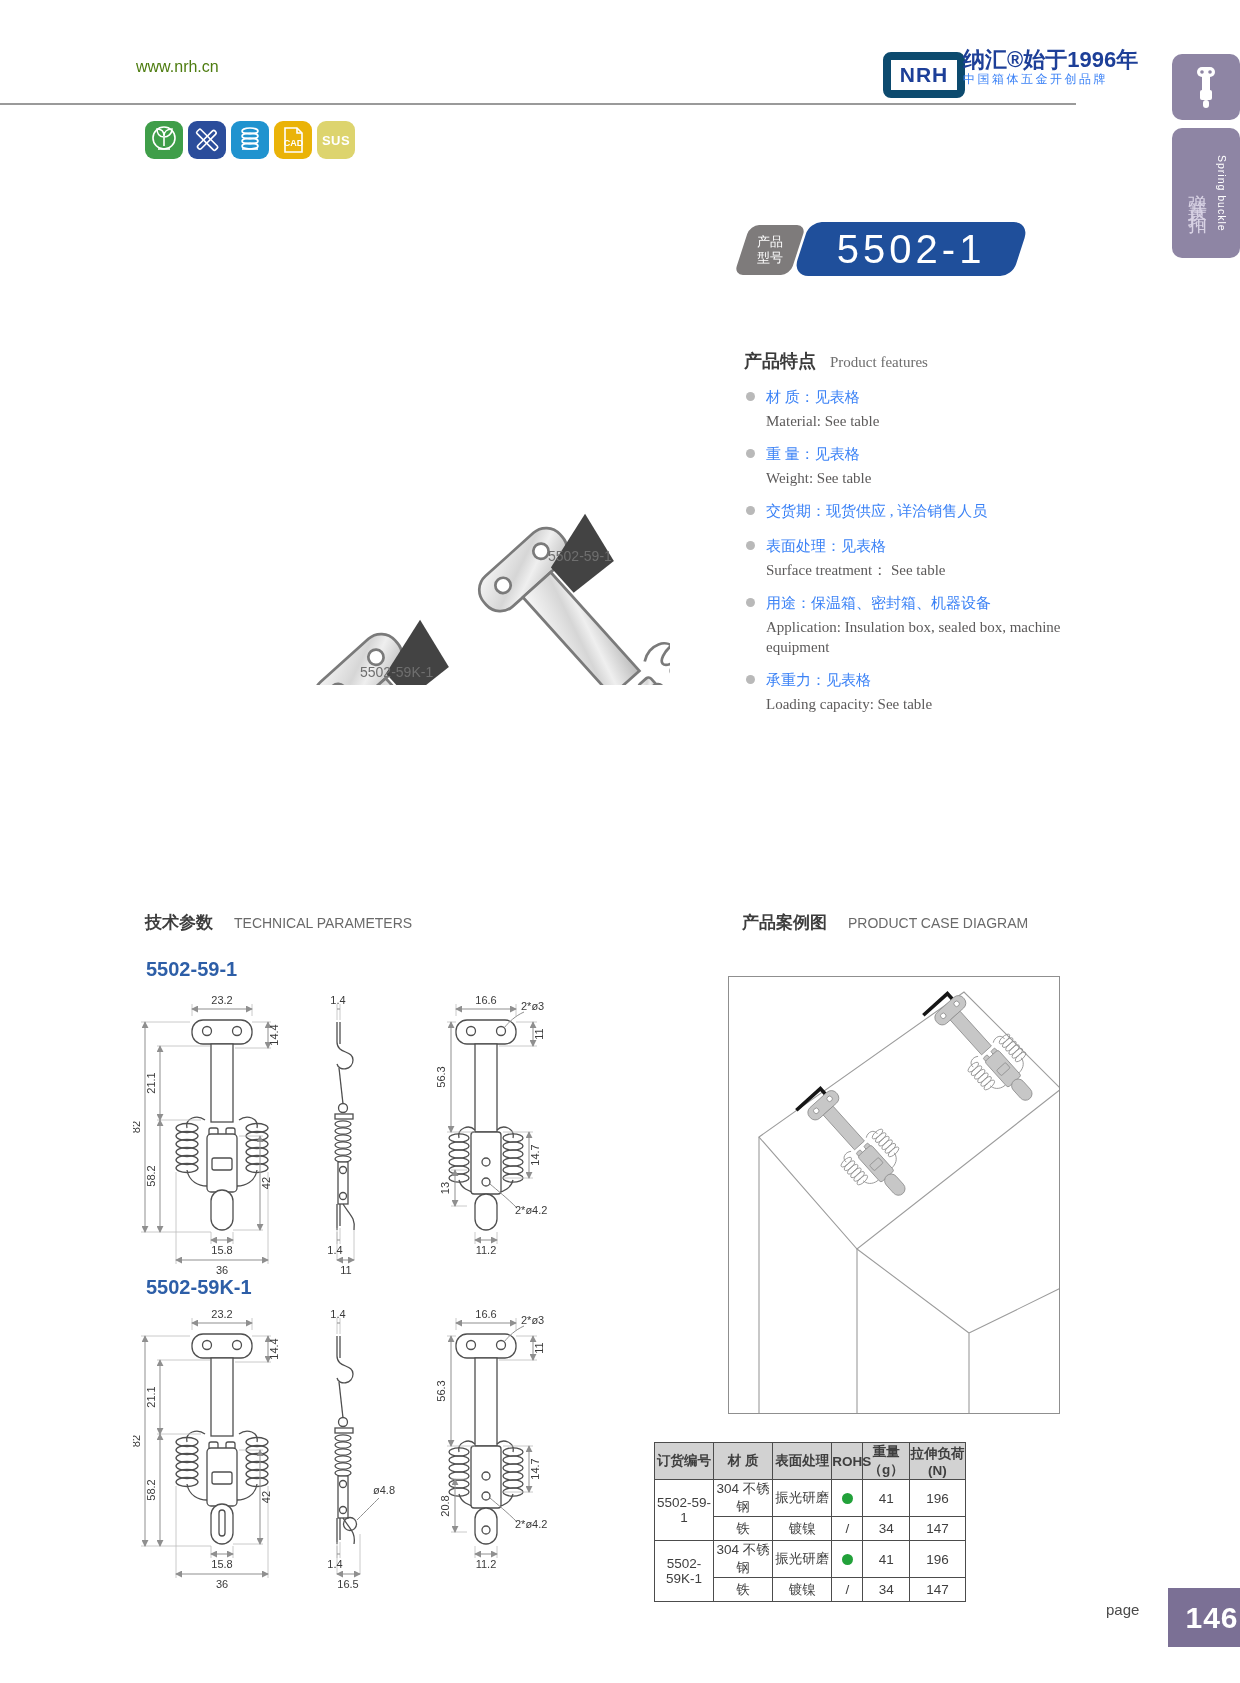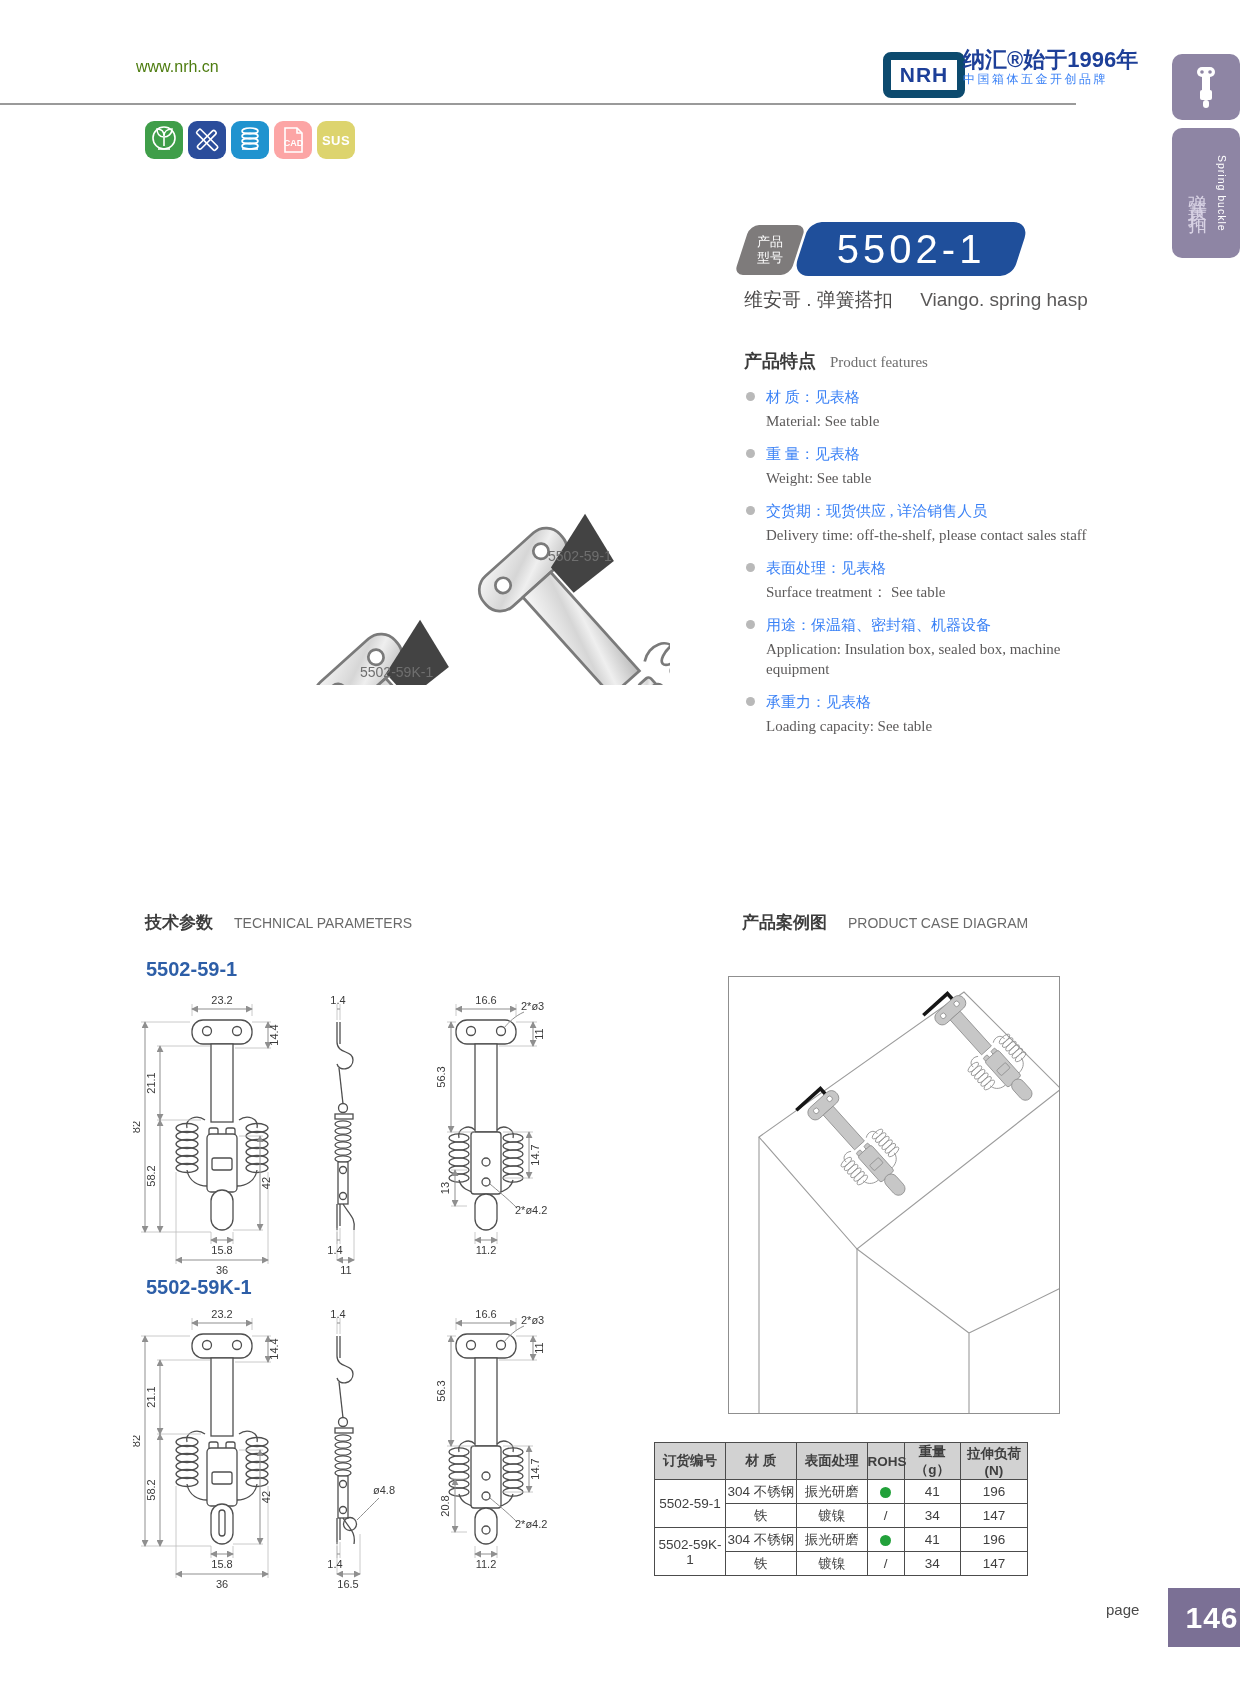--- a/index.html
+++ b/index.html
@@ -14,21 +14,21 @@
             display:flex;align-items:center;justify-content:center;}
   .logo-box span{font-size:21px;font-weight:bold;color:#1d3f98;letter-spacing:1px;}
   .brand{left:963px;top:48px;line-height:1.1;}
   .brand .l1{font-size:22px;font-weight:bold;color:#1d3f98;}
   .brand .l2{font-size:12px;font-weight:normal;color:#3b82f6;letter-spacing:2.5px;margin-top:1px;}
 
   
   .icon-row{left:145px;top:121px;display:flex;gap:5px;}
   .cicon{width:38px;height:38px;border-radius:9px;display:flex;align-items:center;justify-content:center;}
   .c-green{background:#3f9e49;} .c-navy{background:#2b4d9b;} .c-cyan{background:#2093cf;}
-  .c-red{background:#fca5a5;} .c-yellow{background:#ddd46e;}
+  .c-red{background:#eab308;} .c-yellow{background:#ddd46e;}
   .cicon svg{display:block;}
   .sus-txt{font-size:13px;font-weight:bold;color:#fff;letter-spacing:0.5px;}
 
   
   .tab{background:#8e85a4;border-radius:10px;}
   .tab1{left:1172px;top:54px;width:68px;height:66px;display:flex;align-items:center;justify-content:center;}
   .tab2{left:1172px;top:128px;width:68px;height:130px;display:flex;align-items:center;justify-content:center;gap:5px;}
   .tab2 .zh{writing-mode:vertical-rl;font-size:19px;color:#d8d2e4;letter-spacing:7px;}
   .tab2 .en{writing-mode:vertical-rl;font-size:10.5px;color:#ffffff;letter-spacing:1px;}
 
@@ -73,21 +73,21 @@
   .case-frame{left:728px;top:976px;width:330px;height:436px;border:1px solid #8f8f8f;}
   .box-line{stroke:#9c9c9c;stroke-width:1.1;fill:none;}
   .case-latch{fill:#c7c7c7;stroke:#8f8f8f;stroke-width:1.4;}
   .bracket{stroke:#161616;stroke-width:6;fill:none;}
 
   
   .photo-latch{fill:url(#metalGrad);stroke:#7a7a7a;stroke-width:1.6;}
   .photo-label{font-size:14px;color:#6f6f6f;}
 
   
-  .spec{left:654px;top:1442px;width:374px;border-collapse:collapse;table-layout:fixed;padding-left:16px;}
+  .spec{left:654px;top:1442px;width:312px;border-collapse:collapse;table-layout:fixed;padding-left:16px;}
   .spec th,.spec td{border:1px solid #4c4c4c;text-align:center;font-size:13.5px;color:#3f3f3f;padding:0;}
   .spec th{background:#d2d2d2;height:28px;font-weight:600;}
   .spec td{height:23px;background:#fff;}
   .rohs-dot{display:inline-block;width:11px;height:11px;border-radius:50%;background:#22a13a;vertical-align:middle;}
 
   
   .page-label{left:1106px;top:1601px;font-size:15px;color:#4a4a4a;}
   .page-box{left:1168px;top:1588px;width:88px;height:59px;background:#7b7095;display:flex;align-items:center;justify-content:center;}
   .page-box span{color:#fff;font-size:30px;font-weight:bold;letter-spacing:1px;}
 </style>
@@ -270,45 +270,40 @@
 
   <div class="abs badge-gray">
     <div class="in">
       <div>产品</div>
       <div>型号</div>
     </div>
   </div>
   <div class="abs badge-blue">
     <div class="in">5502-1</div>
   </div>
-  <div class="abs subtitle">
-    <span>维安哥 . 弹簧搭扣</span>
-    <span class="en">Viango. spring hasp</span>
-  </div>
 
   <div class="abs features">
     <div class="feat-title">
       <span class="zh">产品特点</span>
       <span class="en">Product features</span>
     </div>
     <div class="feat-list">
       <div class="feat-item">
         <span class="dot"></span>
         <div class="zh">材  质：见表格</div>
         <div class="en">Material: See table</div>
       </div>
       <div class="feat-item">
         <span class="dot"></span>
         <div class="zh">重  量：见表格</div>
         <div class="en">Weight: See table</div>
       </div>
       <div class="feat-item">
         <span class="dot"></span>
         <div class="zh">交货期：现货供应 , 详洽销售人员</div>
-        <div class="en">Delivery time: off-the-shelf, please contact sales staff</div>
       </div>
       <div class="feat-item">
         <span class="dot"></span>
         <div class="zh">表面处理：见表格</div>
         <div class="en">Surface treatment： See table</div>
       </div>
       <div class="feat-item">
         <span class="dot"></span>
         <div class="zh">用途：保温箱、密封箱、机器设备</div>
         <div class="en">Application: Insulation box, sealed box, machine equipment</div>

